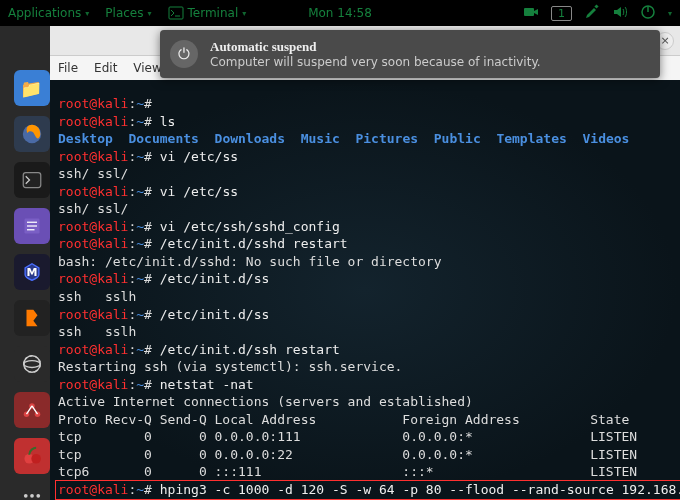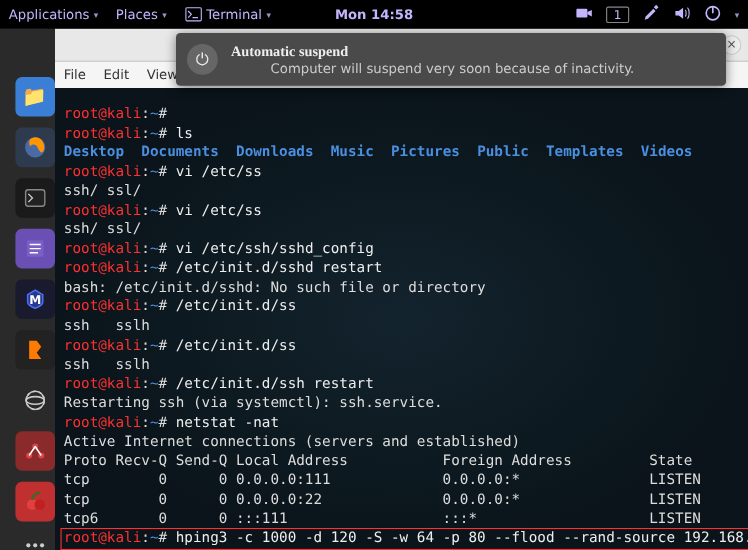--- a/index.html
+++ b/index.html
@@ -12,27 +12,27 @@
   overflow: hidden;
   position: relative;
 }
 .topbar {
   height: 26px;
   background: #000;
   display: flex;
   align-items: center;
   padding: 0 8px;
   gap: 16px;
-  color: #c4b5fd;
+  color: #15803d;
   font-size: 12px;
   position: relative;
   z-index: 3;
 }
 .topbar .left { display: flex; gap: 16px; align-items: center; }
-.topbar .center { position: absolute; left: 50%; transform: translateX(-50%); font-weight: 700; }
+.topbar .center { position: absolute; left: 50%; transform: translateX(-50%); font-weight: 400; }
 .topbar .right { margin-left: auto; display: flex; gap: 12px; align-items: center; }
 .topbar .item { cursor: pointer; display: flex; align-items: center; gap: 4px; }
 .dropdown-arrow { font-size: 8px; opacity: .8; }
 .workspace-badge {
   border: 1px solid #888; border-radius: 2px;
   padding: 0 6px; font-size: 11px;
 }
 .dock {
   position: absolute;
   left: 14px; top: 70px;
@@ -117,21 +117,21 @@
   z-index: 5;
   box-shadow: 0 2px 10px rgba(0,0,0,.5);
 }
 .notification .nicon {
   width: 28px; height: 28px;
   background: #666; border-radius: 50%;
   display: flex; align-items: center; justify-content: center;
   font-size: 15px;
 }
 .notification .ntitle { font-weight: bold; font-size: 13px; font-family: Liberation Serif, serif; }
-.notification .nbody { font-size: 12px; color: #ccc; margin-left: 36px; }
+.notification .nbody { font-size: 12px; color: #ccc; }
 .svg-icon { width: 16px; height: 16px; fill: currentColor; }
 </style>
 </head>
 <body>
 
 <div class="topbar">
   <div class="left">
     <span class="item">
       <span>Applications</span>
       <span class="dropdown-arrow">▾</span>

